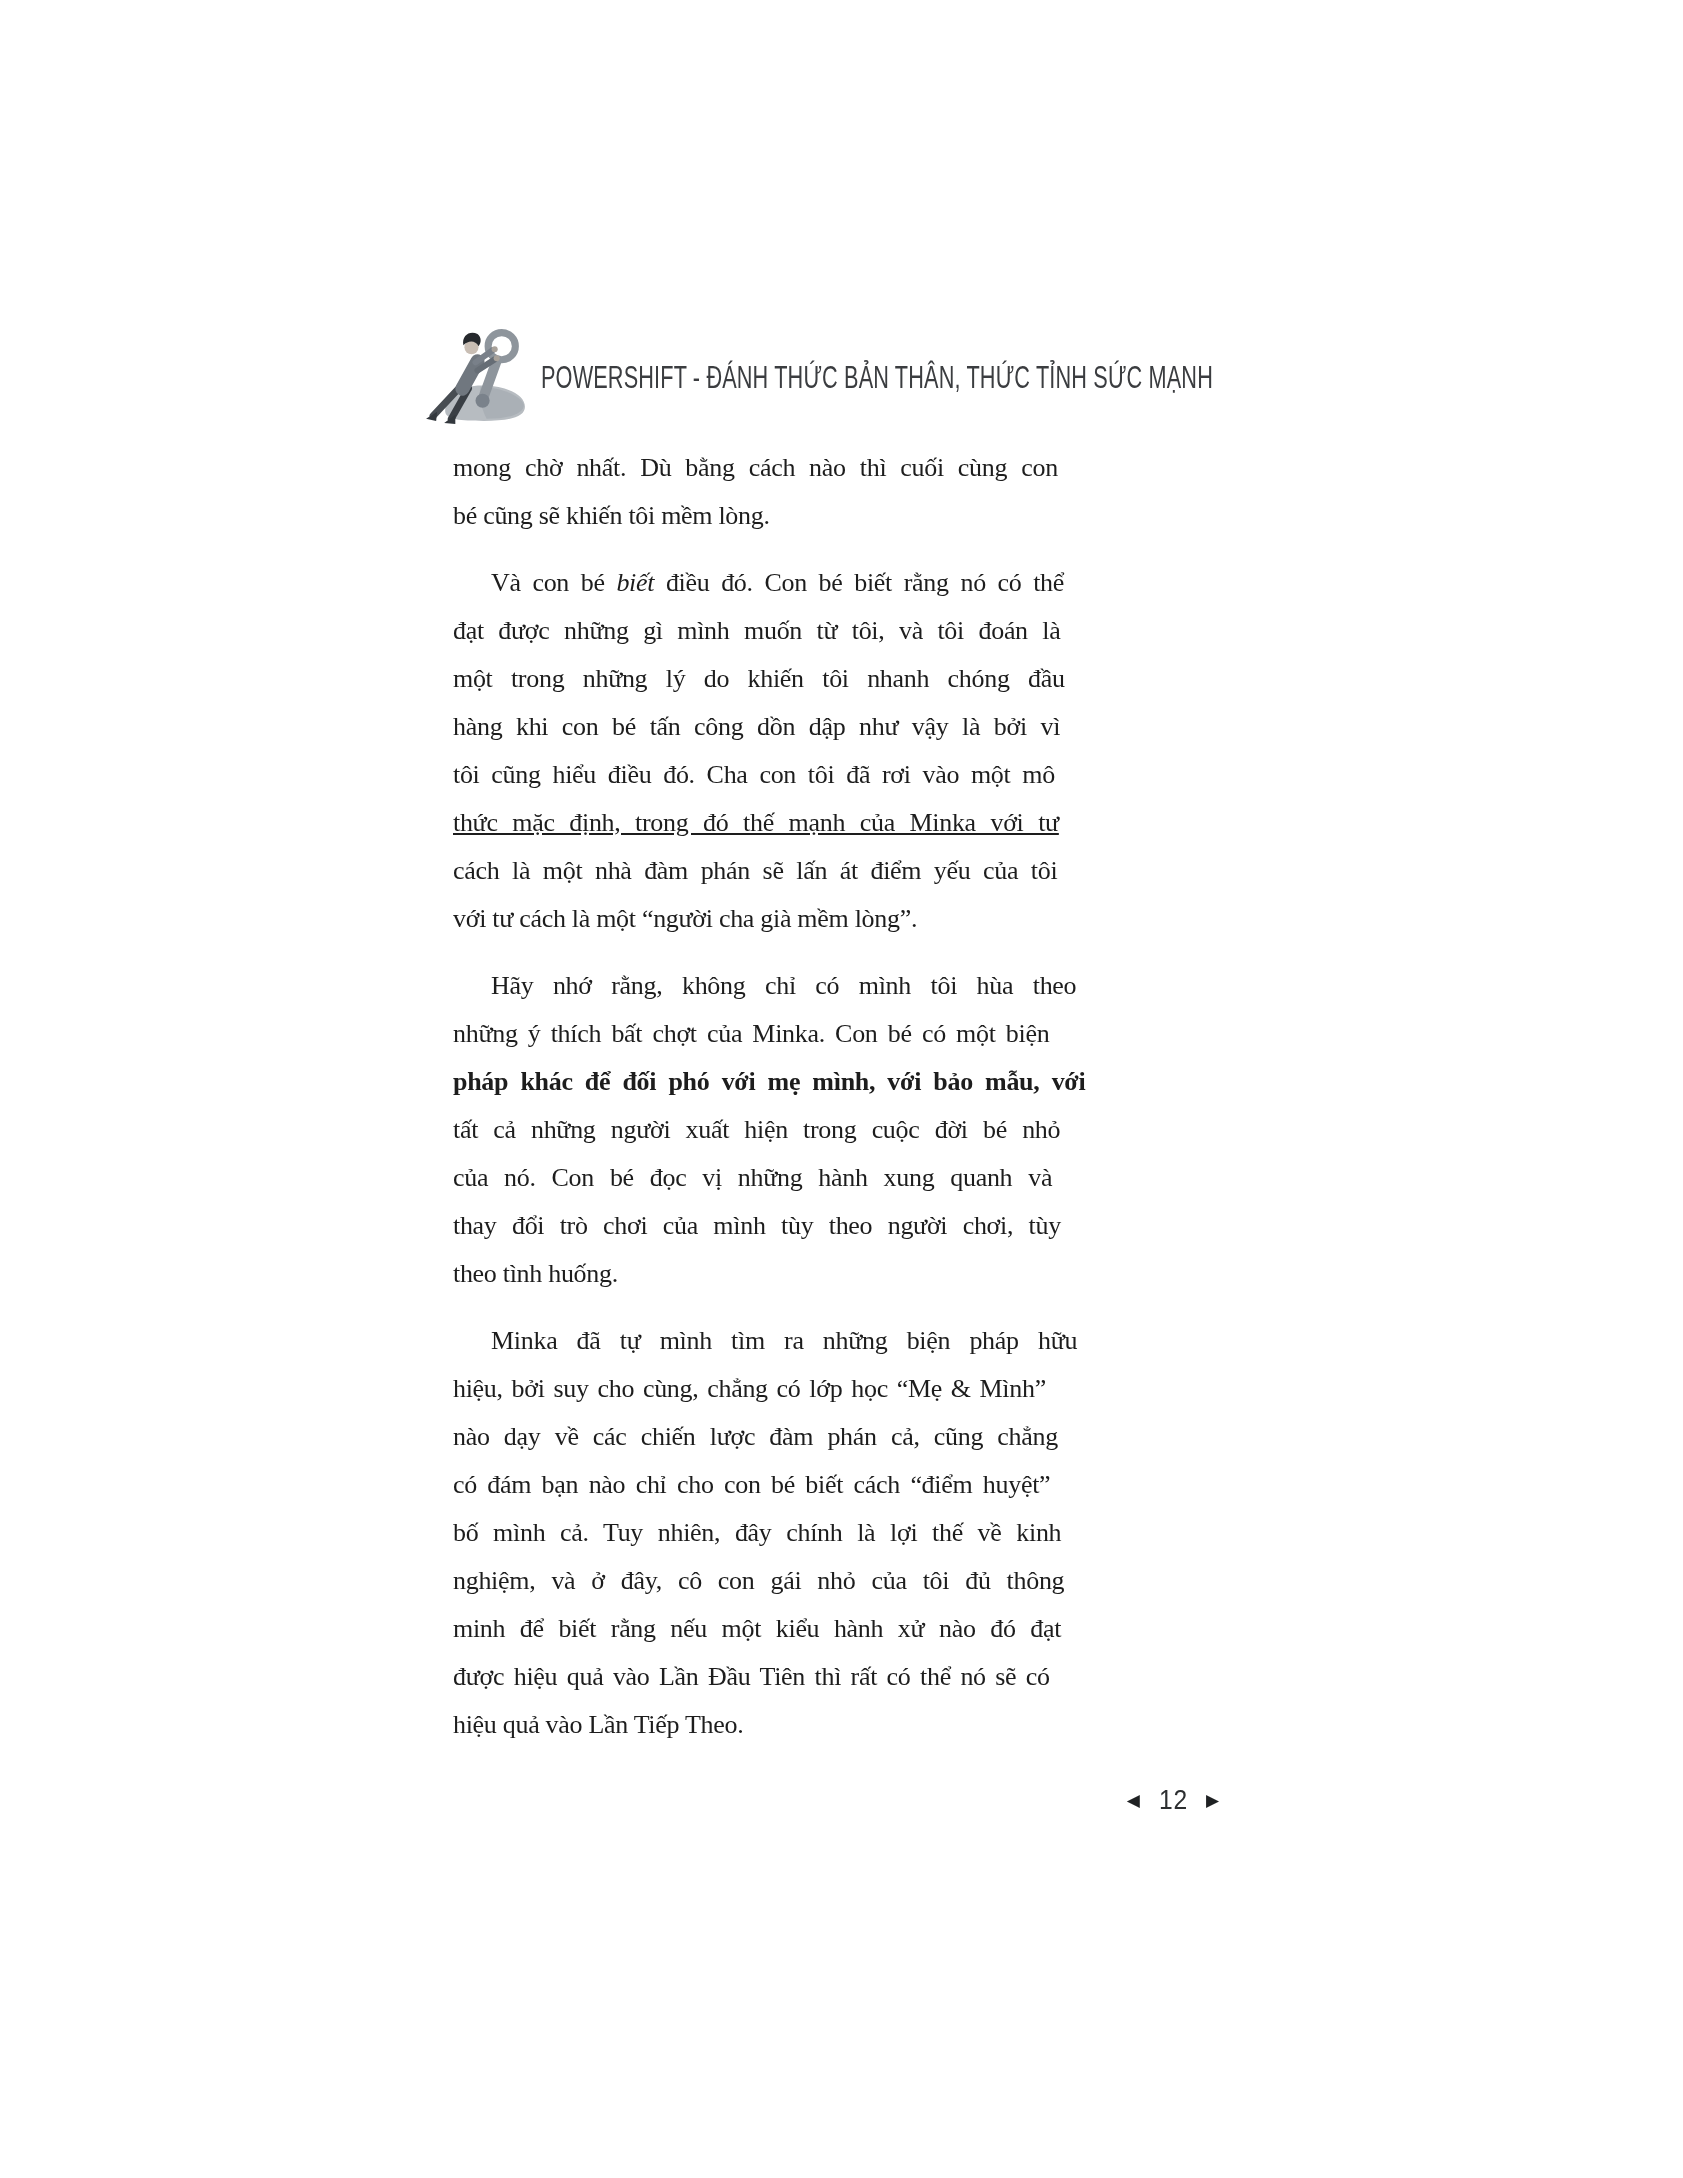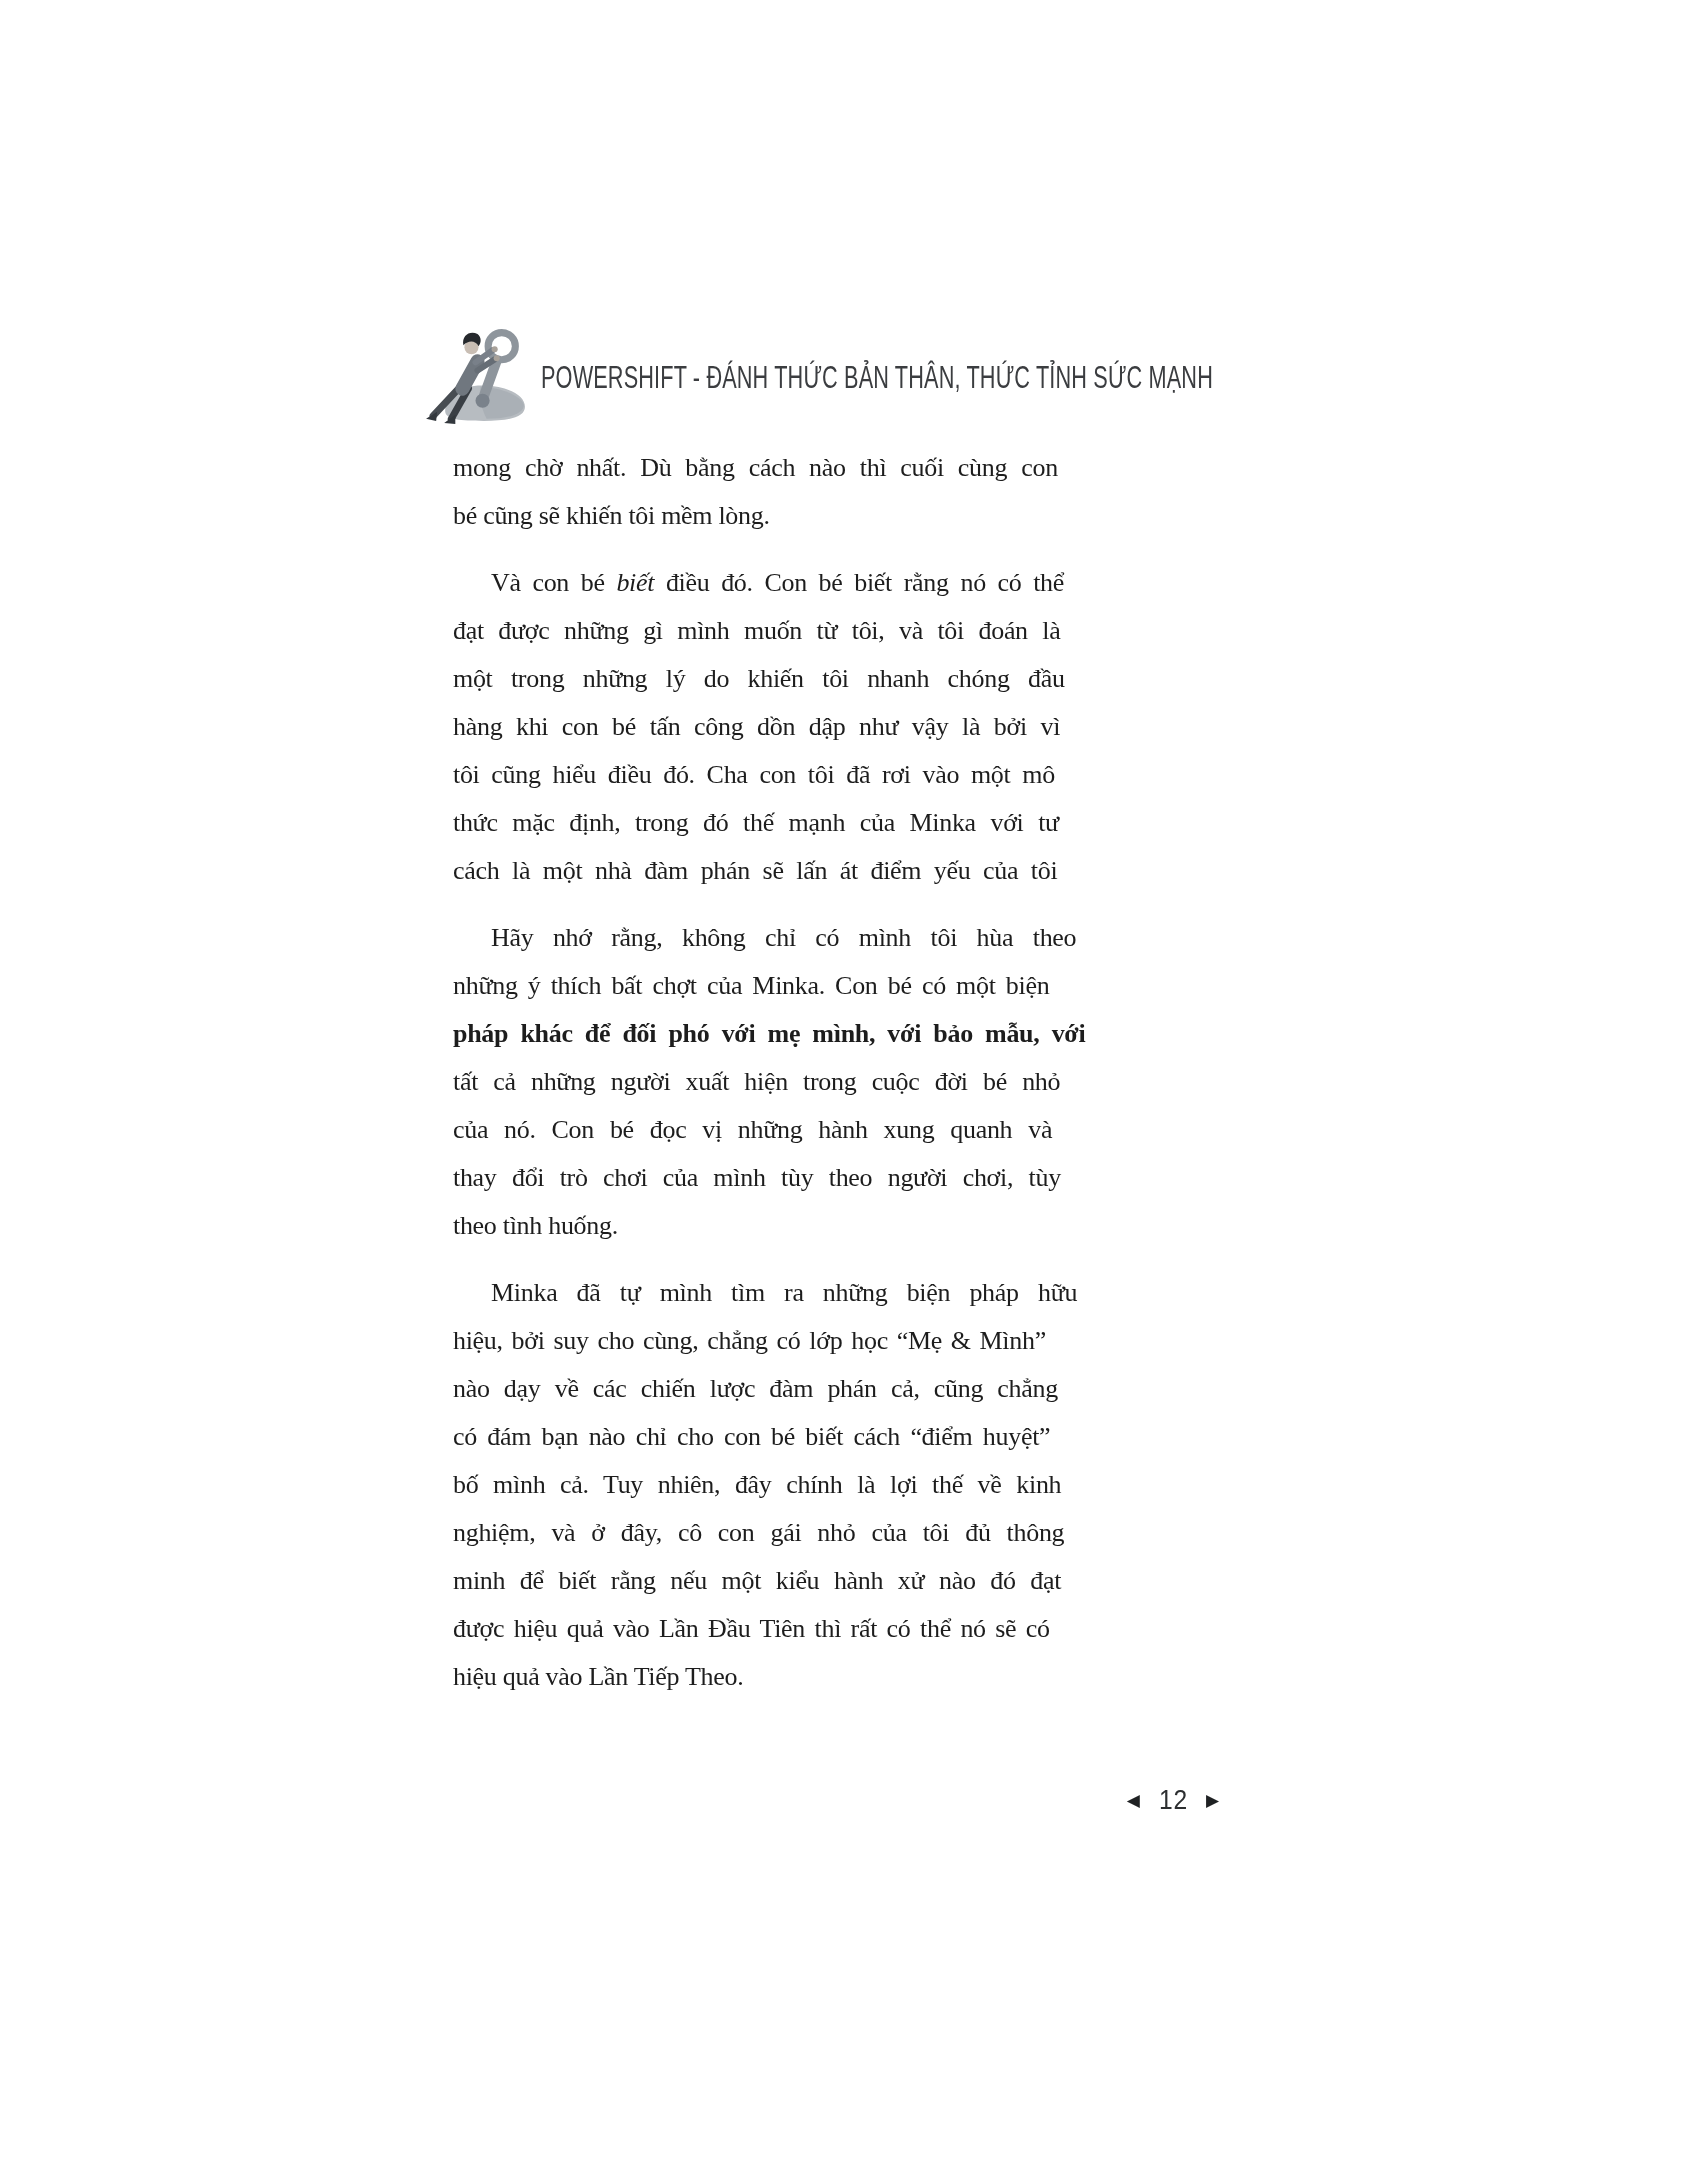--- a/index.html
+++ b/index.html
@@ -108,22 +108,23 @@
       <div class="paragraph">
         <div class="line"><span style="word-spacing: 7.8px;">mong chờ nhất. Dù bằng cách nào thì cuối cùng con</span></div>
         <div class="line last"><span>bé cũng sẽ khiến tôi mềm lòng.</span></div>
       </div>
       <div class="paragraph">
         <div class="line indent"><span style="word-spacing: 5.5px;">Và con bé <i>biết</i> điều đó. Con bé biết rằng nó có thể</span></div>
         <div class="line"><span style="word-spacing: 8.3px;">đạt được những gì mình muốn từ tôi, và tôi đoán là</span></div>
         <div class="line"><span style="word-spacing: 12.2px;">một trong những lý do khiến tôi nhanh chóng đầu</span></div>
         <div class="line"><span style="word-spacing: 7.4px;">hàng khi con bé tấn công dồn dập như vậy là bởi vì</span></div>
         <div class="line"><span style="word-spacing: 5.6px;">tôi cũng hiểu điều đó. Cha con tôi đã rơi vào một mô</span></div>
-        <div class="line"><span style="word-spacing: 8.4px;">thức mặc định, trong đó thế mạnh của Minka với tư</span></div>
+        <div class="line"><span style="word-spacing: 8.4px; text-decoration: underline;">thức mặc định, trong đó thế mạnh của Minka với tư</span></div>
         <div class="line"><span style="word-spacing: 6.4px;">cách là một nhà đàm phán sẽ lấn át điểm yếu của tôi</span></div>
+        <div class="line last"><span>với tư cách là một “người cha già mềm lòng”.</span></div>
       </div>
       <div class="paragraph">
         <div class="line indent"><span style="word-spacing: 13.3px;">Hãy nhớ rằng, không chỉ có mình tôi hùa theo</span></div>
         <div class="line"><span style="word-spacing: 4px;">những ý thích bất chợt của Minka. Con bé có một biện</span></div>
         <div class="line"><span style="word-spacing: 6px; font-weight: bold;">pháp khác để đối phó với mẹ mình, với bảo mẫu, với</span></div>
         <div class="line"><span style="word-spacing: 9px;">tất cả những người xuất hiện trong cuộc đời bé nhỏ</span></div>
         <div class="line"><span style="word-spacing: 9.7px;">của nó. Con bé đọc vị những hành xung quanh và</span></div>
         <div class="line"><span style="word-spacing: 9.2px;">thay đổi trò chơi của mình tùy theo người chơi, tùy</span></div>
         <div class="line last"><span>theo tình huống.</span></div>
       </div>

